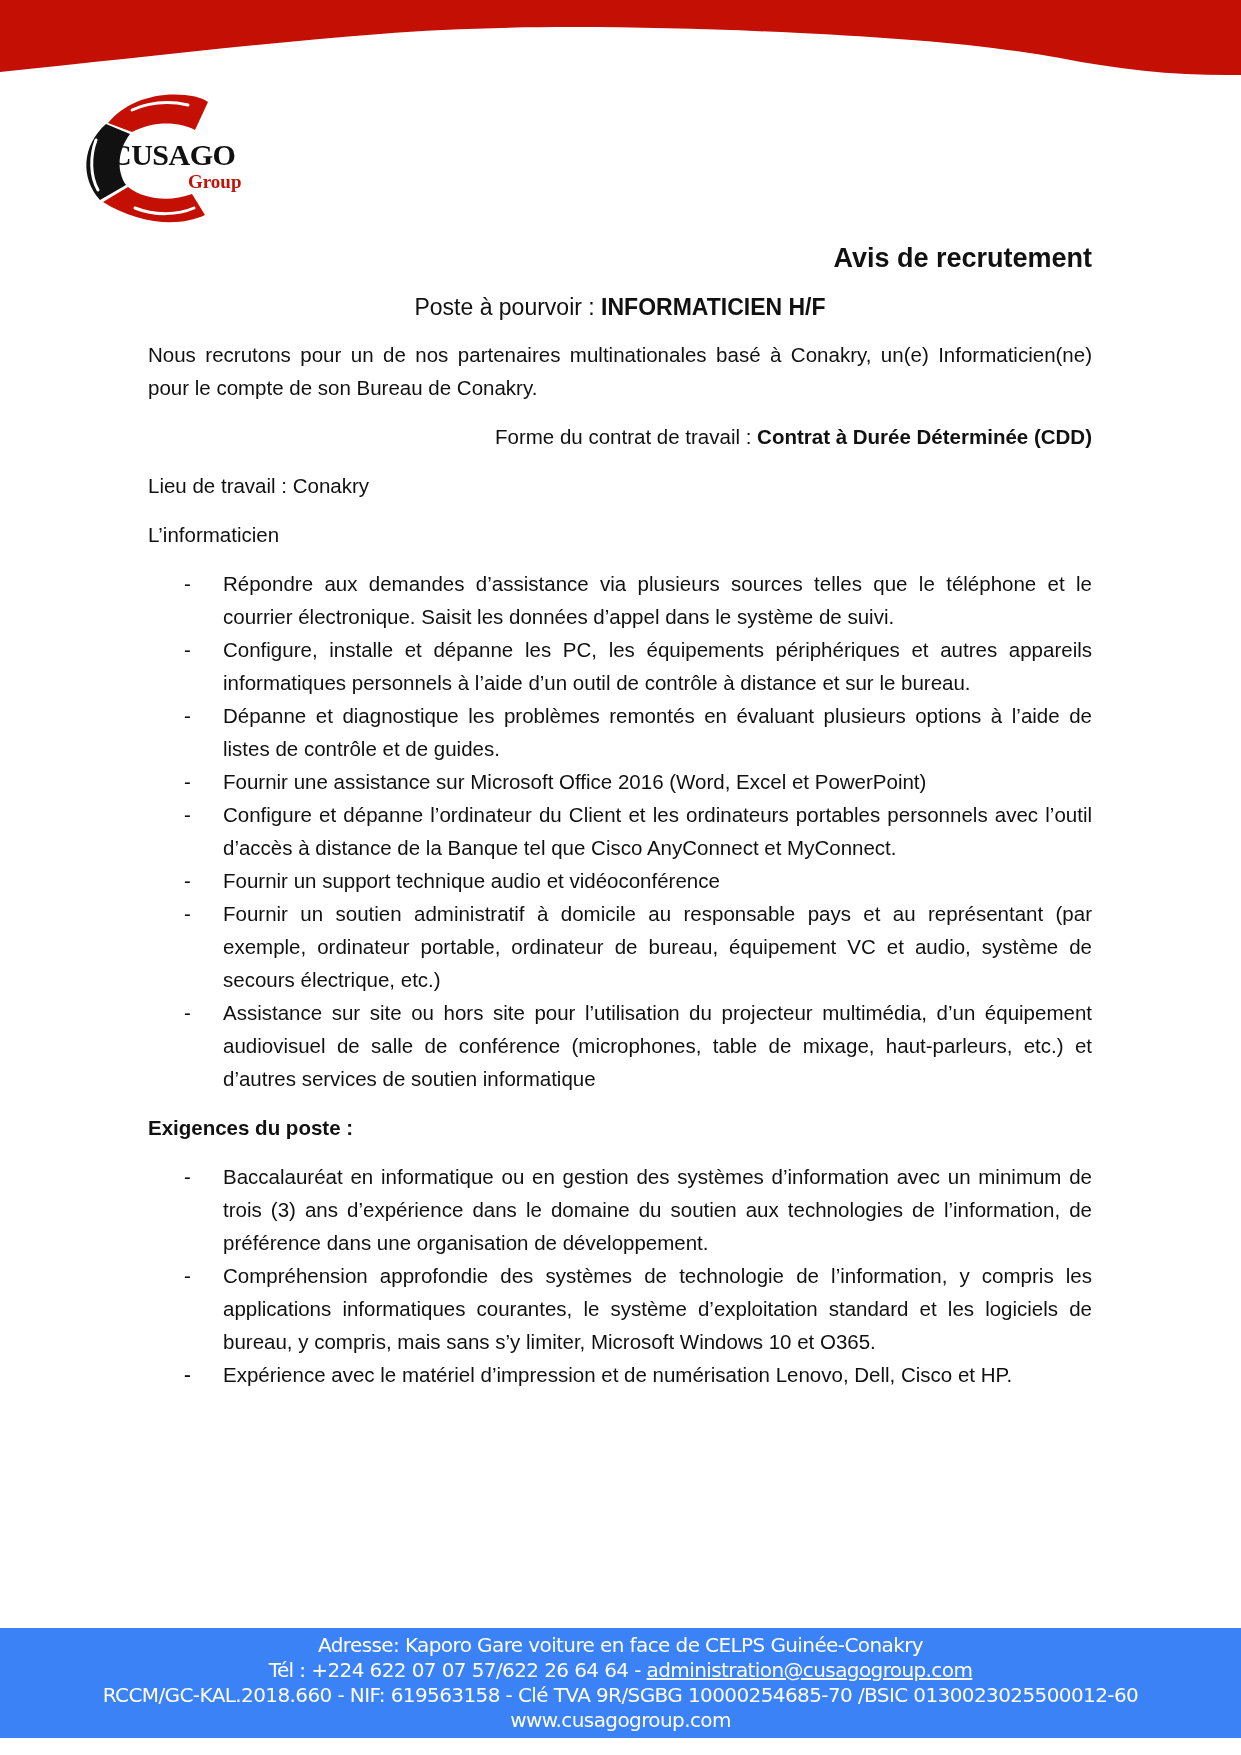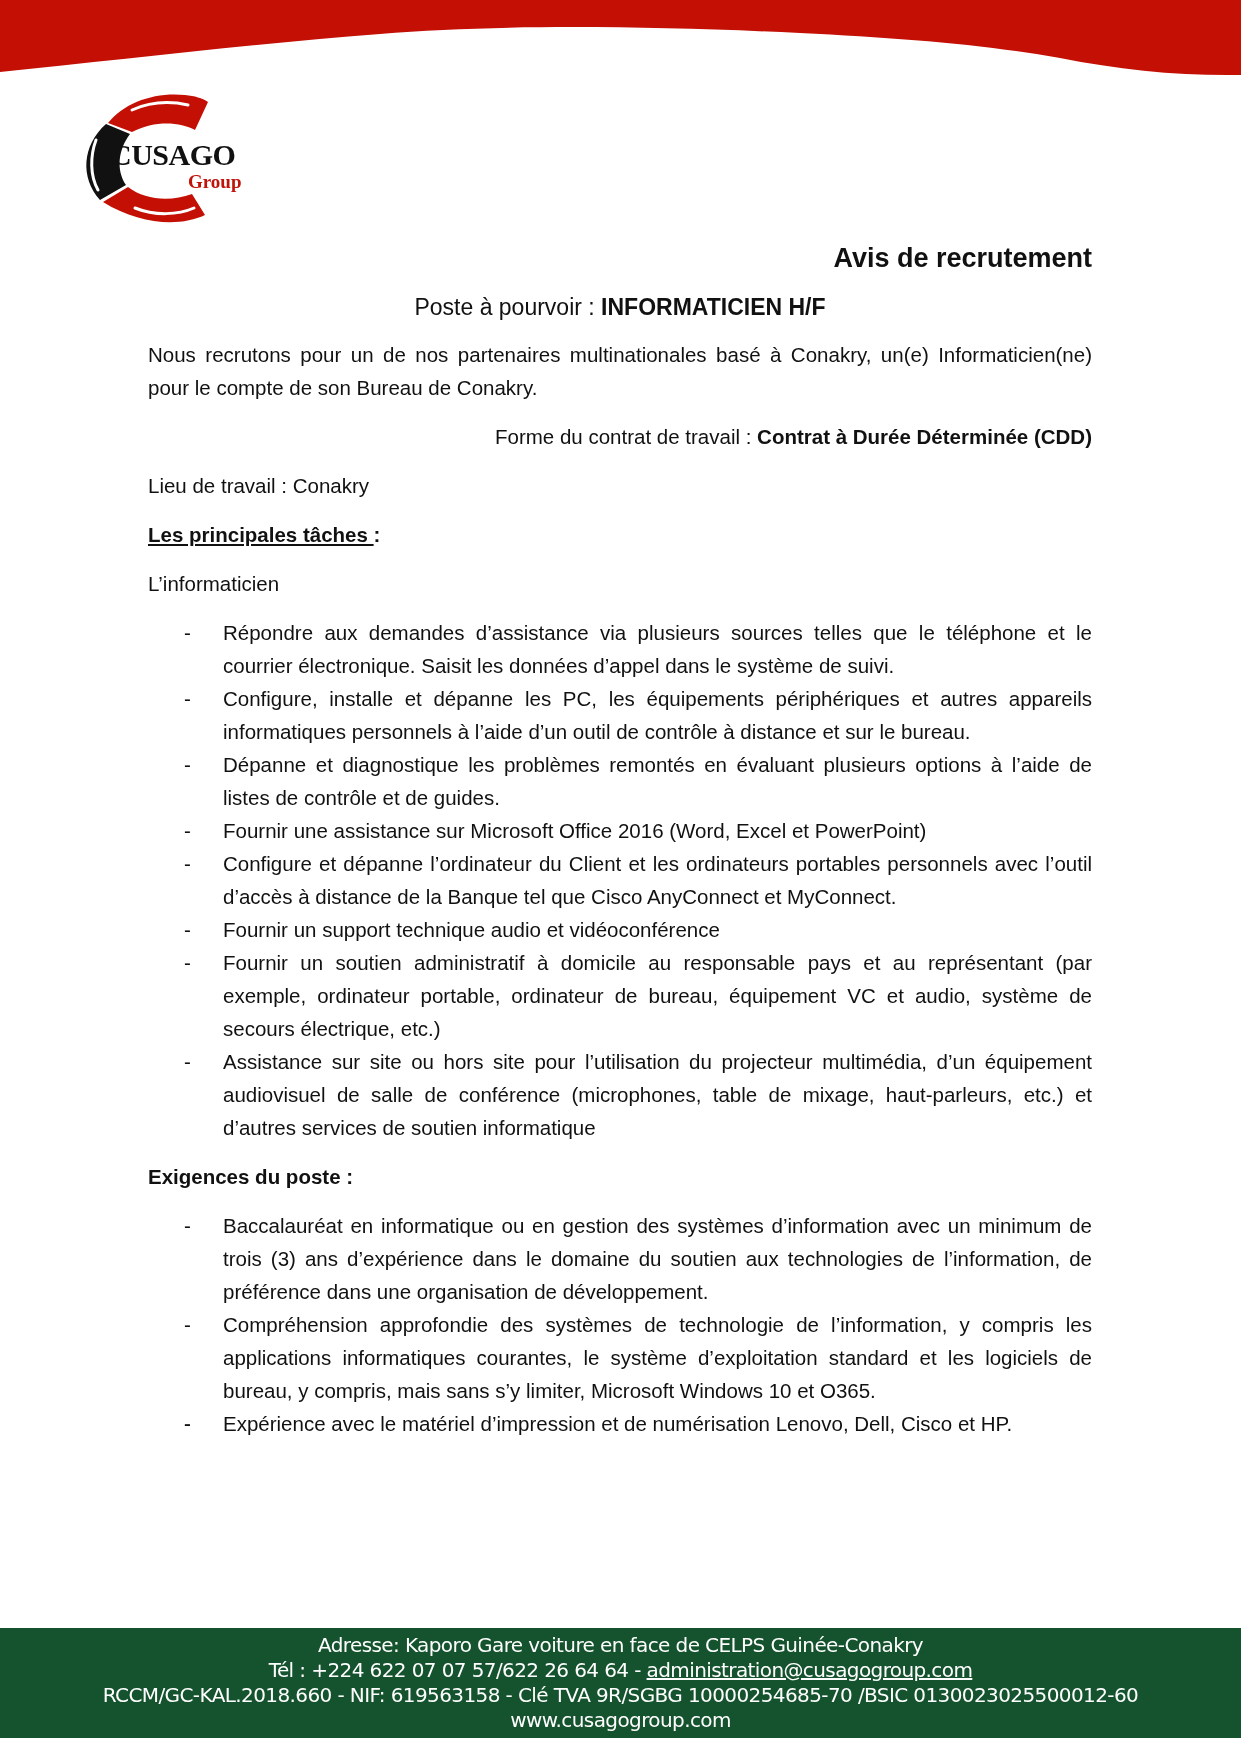--- a/index.html
+++ b/index.html
@@ -97,21 +97,21 @@
       position: absolute;
       left: 36px;
       top: 0;
     }
     .footer {
       position: absolute;
       left: 0;
       top: 1628px;
       width: 1241px;
       height: 110px;
-      background: #14532d;
+      background: #3b82f6;
       color: #ffffff;
       text-align: center;
       font-family: "DejaVu Sans", sans-serif;
       font-size: 20px;
       line-height: 25px;
       padding-top: 5px;
       box-sizing: border-box;
       letter-spacing: -0.6px;
     }
     .footer .footer-line { display: block; white-space: nowrap; }
@@ -152,23 +152,20 @@
   <p>Nous recrutons pour un de nos partenaires multinationales basé à Conakry, un(e) Informaticien(ne) pour le compte de son Bureau de Conakry.</p>
 
   <p style="text-align:right;">
     <span>Forme du contrat de travail : </span><b>Contrat à Durée Déterminée (CDD)</b>
   </p>
 
   <p style="text-align:left;">
     <span>Lieu de travail : </span><span>Conakry</span>
   </p>
 
-  <div class="section-title">
-    <span class="underline">Les principales tâches </span><span>:</span>
-  </div>
 
   <p style="text-align:left;">L’informaticien</p>
 
   <ul class="dash">
     <li><span class="dash-marker">-</span><span>Répondre aux demandes d’assistance via plusieurs sources telles que le téléphone et le courrier électronique. Saisit les données d’appel dans le système de suivi.</span></li>
     <li><span class="dash-marker">-</span><span>Configure, installe et dépanne les PC, les équipements périphériques et autres appareils informatiques personnels à l’aide d’un outil de contrôle à distance et sur le bureau.</span></li>
     <li><span class="dash-marker">-</span><span>Dépanne et diagnostique les problèmes remontés en évaluant plusieurs options à l’aide de listes de contrôle et de guides.</span></li>
     <li><span class="dash-marker">-</span><span>Fournir une assistance sur Microsoft Office 2016 (Word, Excel et PowerPoint)</span></li>
     <li><span class="dash-marker">-</span><span>Configure et dépanne l’ordinateur du Client et les ordinateurs portables personnels avec l’outil d’accès à distance de la Banque tel que Cisco AnyConnect et MyConnect.</span></li>
     <li><span class="dash-marker">-</span><span>Fournir un support technique audio et vidéoconférence</span></li>

